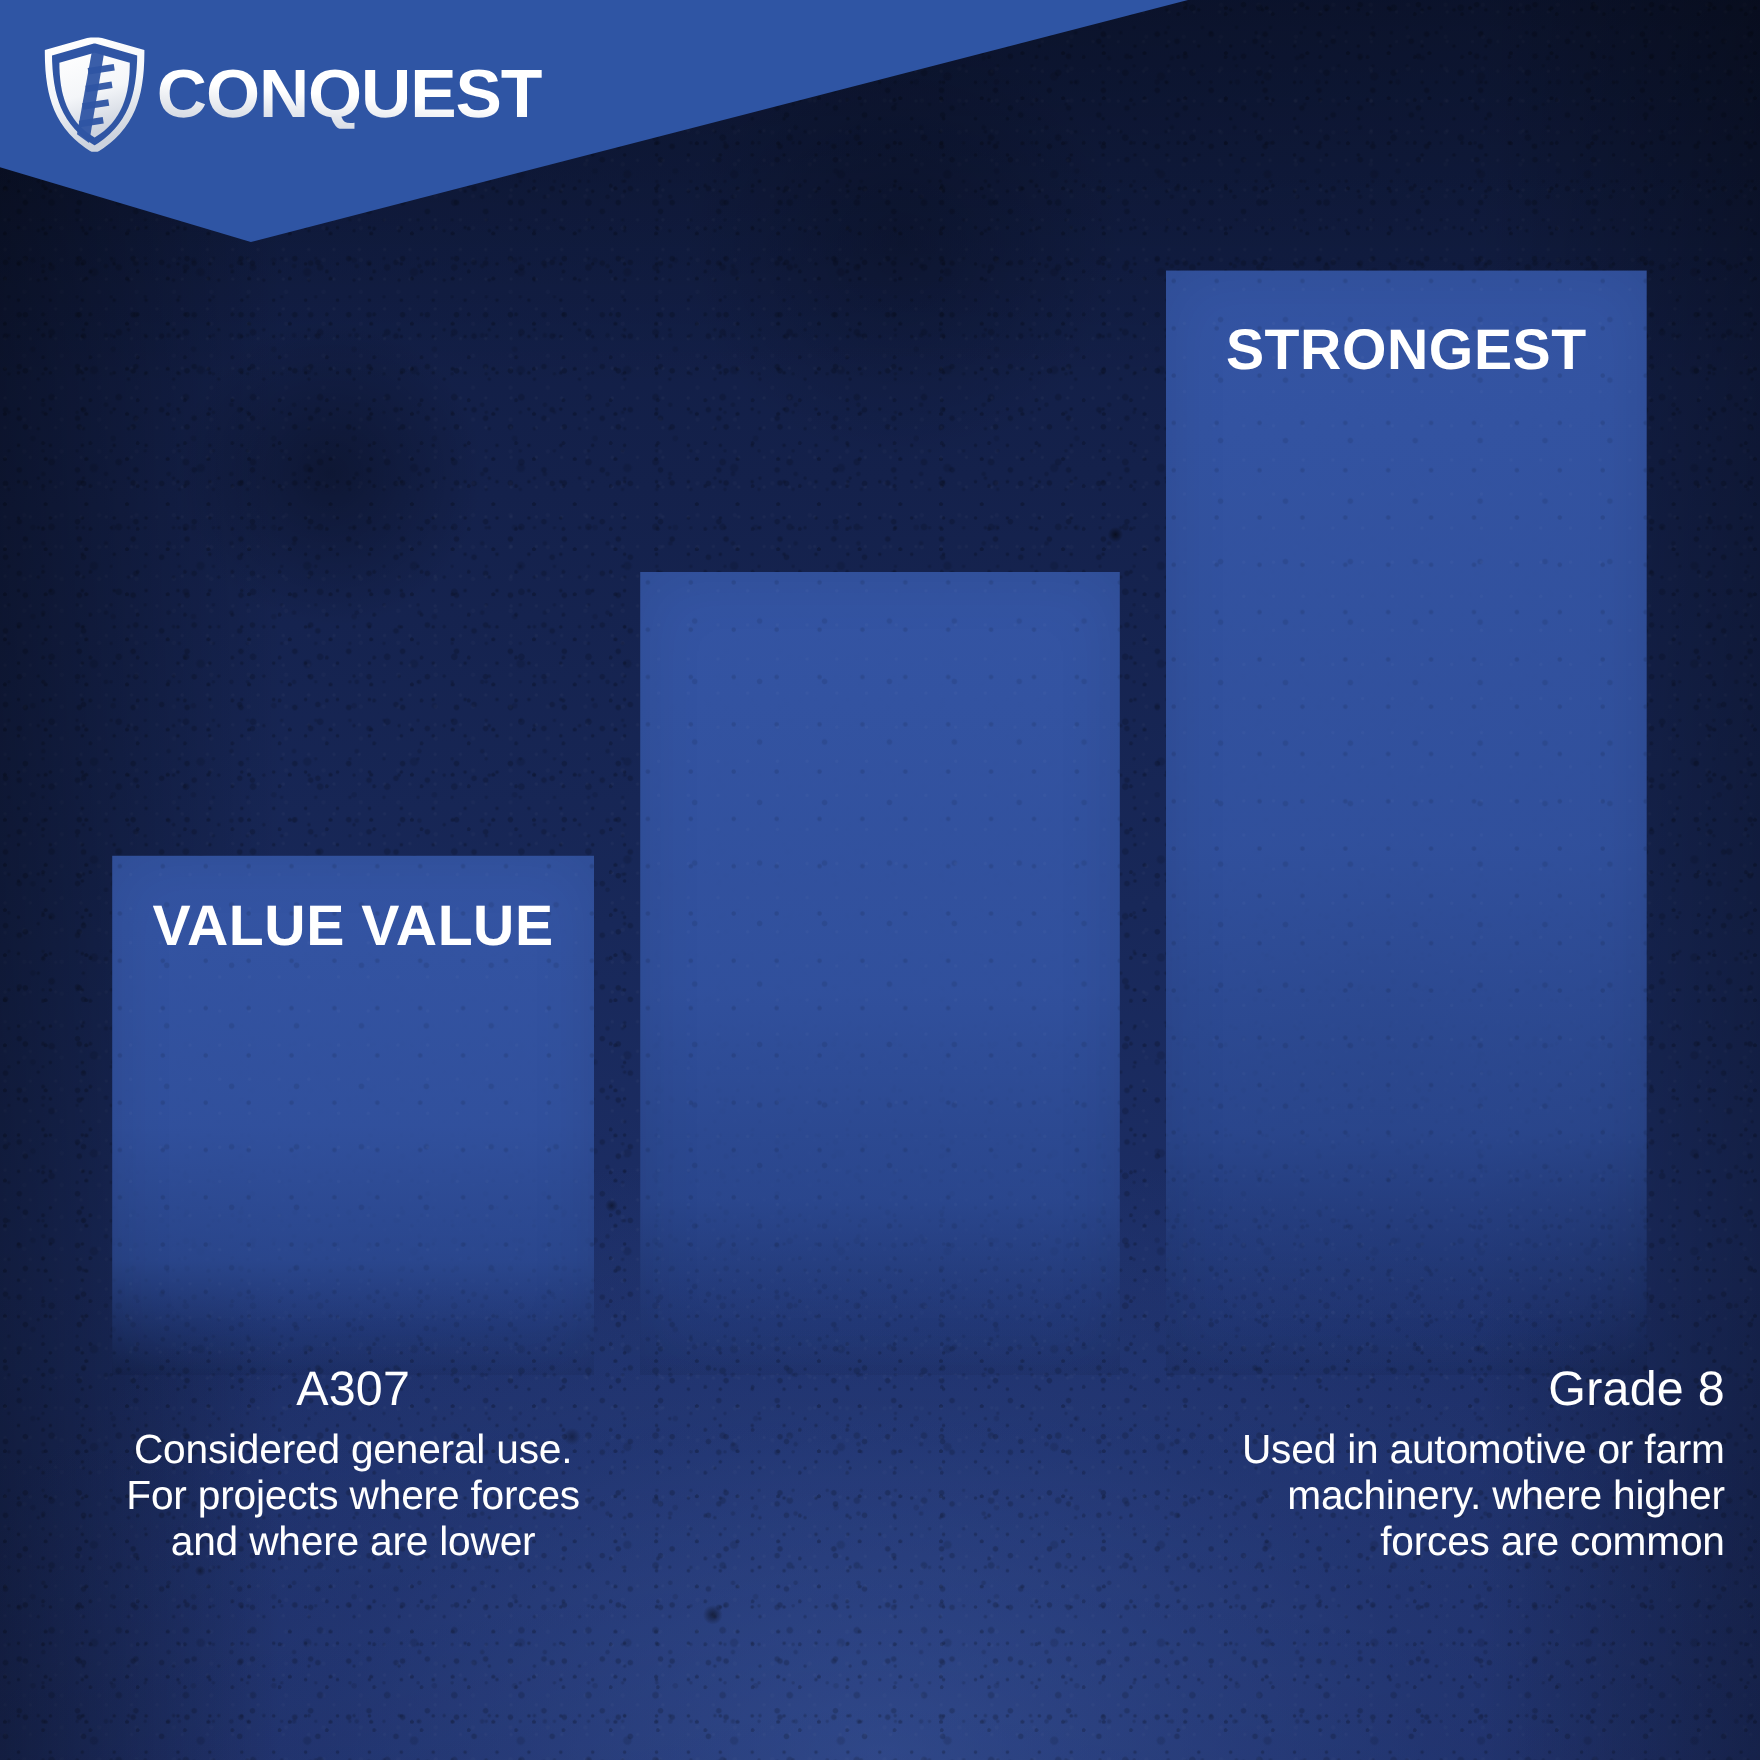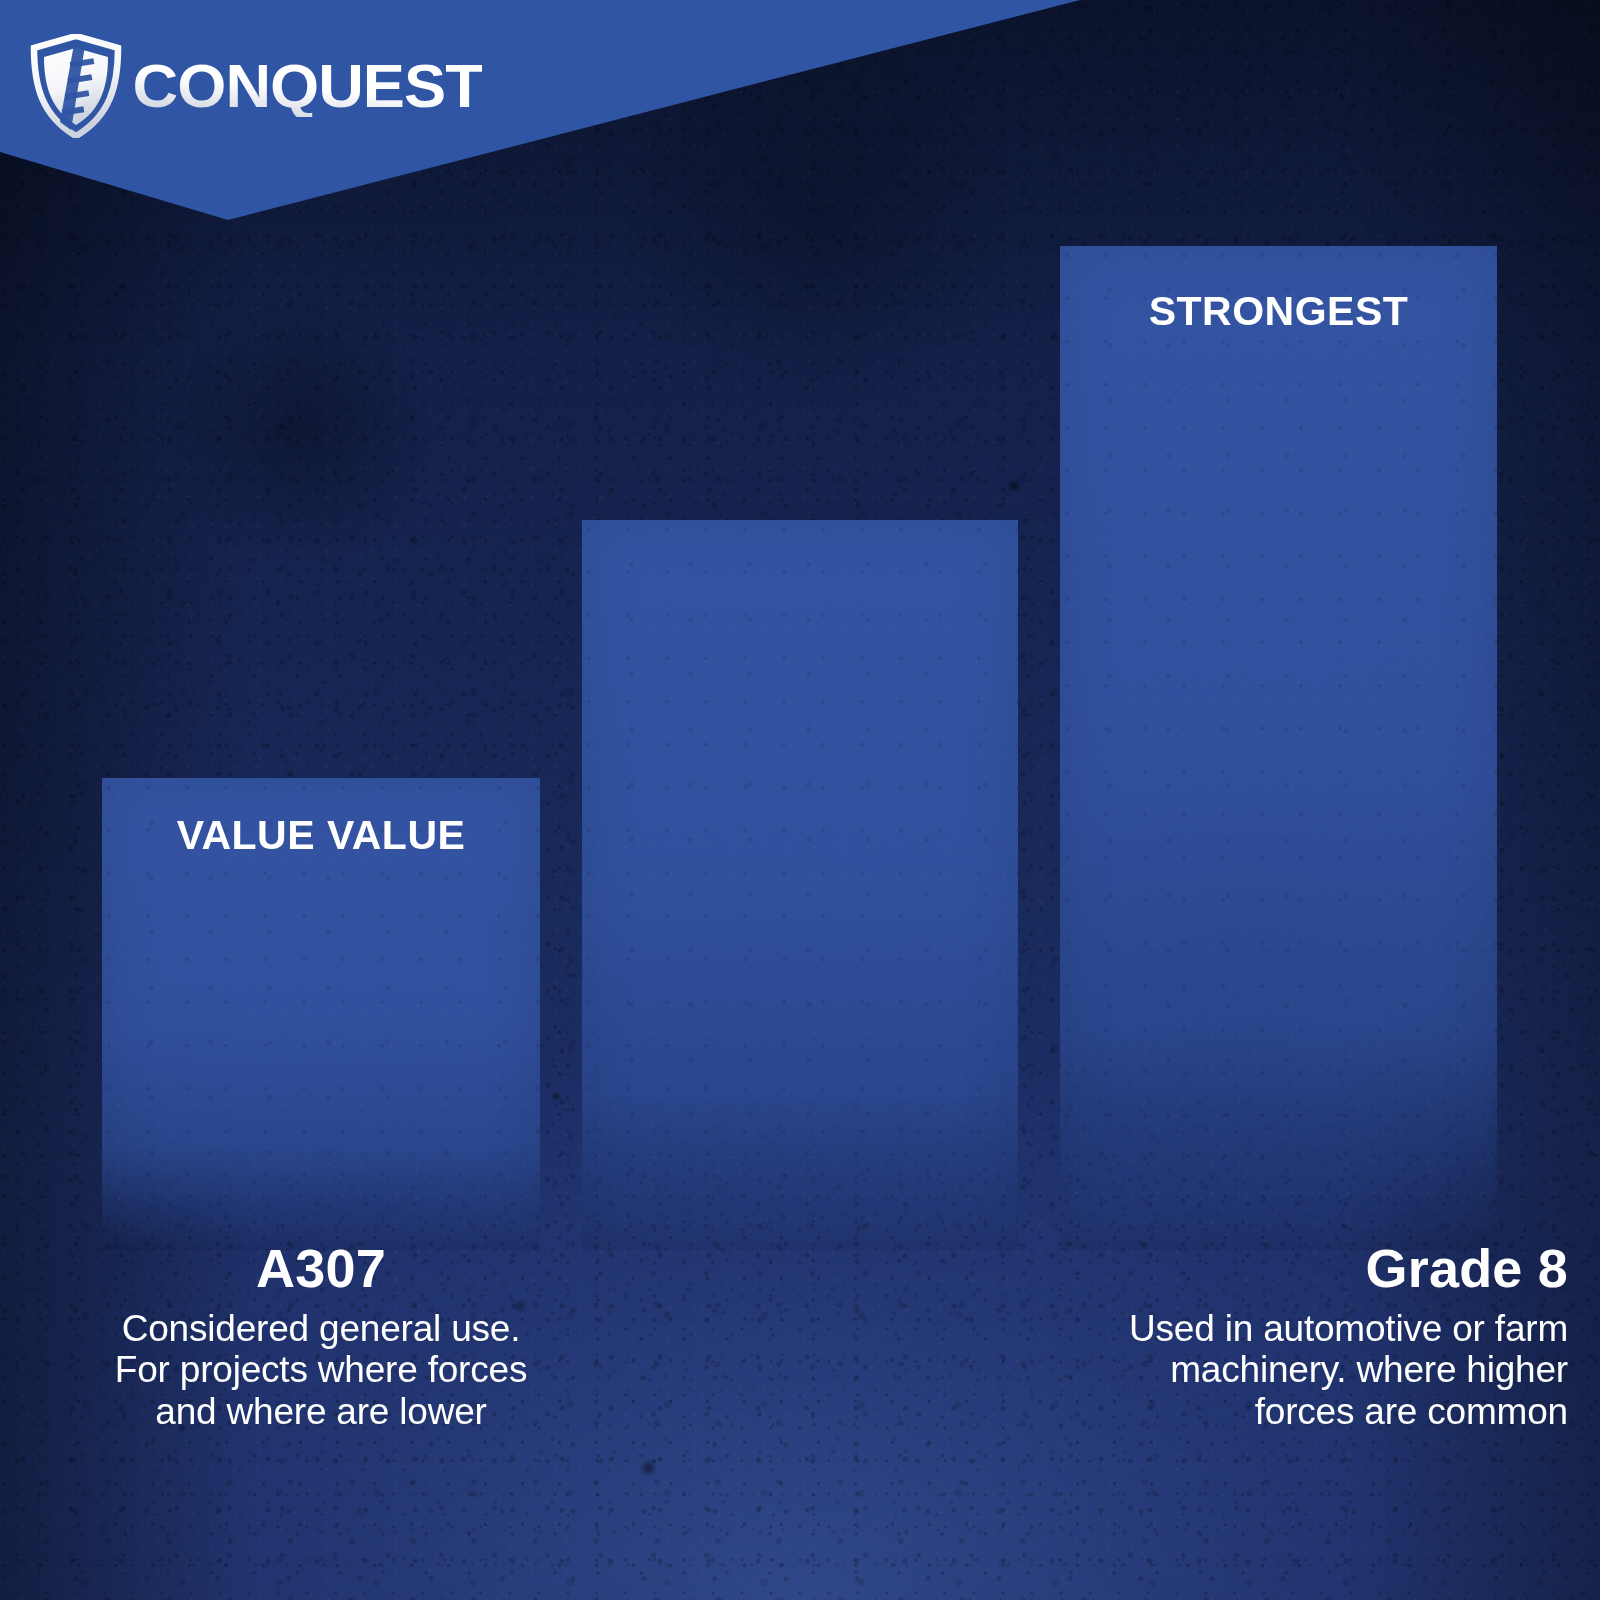--- a/index.html
+++ b/index.html
@@ -74,21 +74,21 @@
 
   
   #banner {
     position:absolute; left:0; top:0;
     width:1600px; height:240px;
     background:#2f55a4;
     clip-path: polygon(0 0, 1080px 0, 228px 220px, 0 152px);
     z-index:5;
   }
   #logo-lockup {
-    position:absolute; left:30px; top:34px;
+    position:absolute; left:40px; top:34px;
     display:flex; align-items:center; gap:14px;
     z-index:6;
   }
   #shield-icon { width:92px; height:104px; display:block; }
   #wordmark {
     font-family:"Liberation Sans", sans-serif;
     font-weight:bold;
     font-size:62px;
     letter-spacing:-1px;
     line-height:1;
@@ -116,33 +116,33 @@
       radial-gradient(circle at 18% 22%, rgba(0,0,0,.30) 0 1.5px, transparent 2.5px),
       radial-gradient(circle at 62% 55%, rgba(255,255,255,.08) 0 1px, transparent 2px),
       radial-gradient(circle at 84% 81%, rgba(0,0,0,.25) 0 2px, transparent 3px);
     background-size: 39px 43px, 27px 31px, 59px 55px;
   }
 
   .badge {
     position:absolute;
     color:#ffffff;
     font-weight:bold;
-    font-size:41px;
+    font-size:52px;
     letter-spacing:.5px;
     text-align:center;
     z-index:4;
     white-space:nowrap;
   }
 
   
   #captions { position:absolute; left:0; top:1240px; width:1600px; z-index:4; }
   .col { position:absolute; text-align:center; color:#ffffff; }
   .col-title {
-    font-weight:bold;
-    font-size:54px;
+    font-weight:normal;
+    font-size:44px;
     line-height:1.05;
     letter-spacing:.2px;
     margin-bottom:11px;
   }
   .col-desc {
     font-size:37px;
     line-height:1.13;
     font-weight:400;
     letter-spacing:-.2px;
   }

